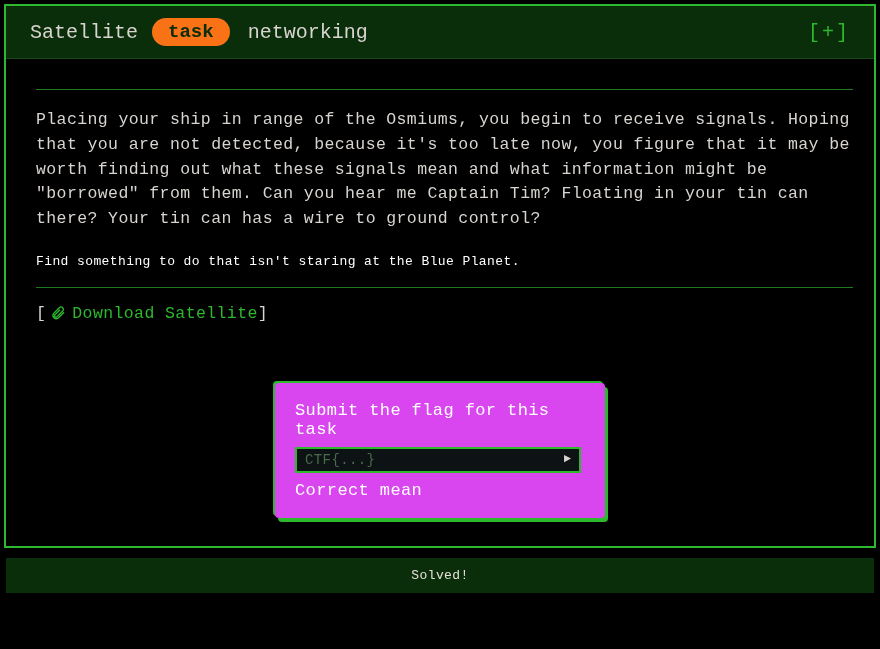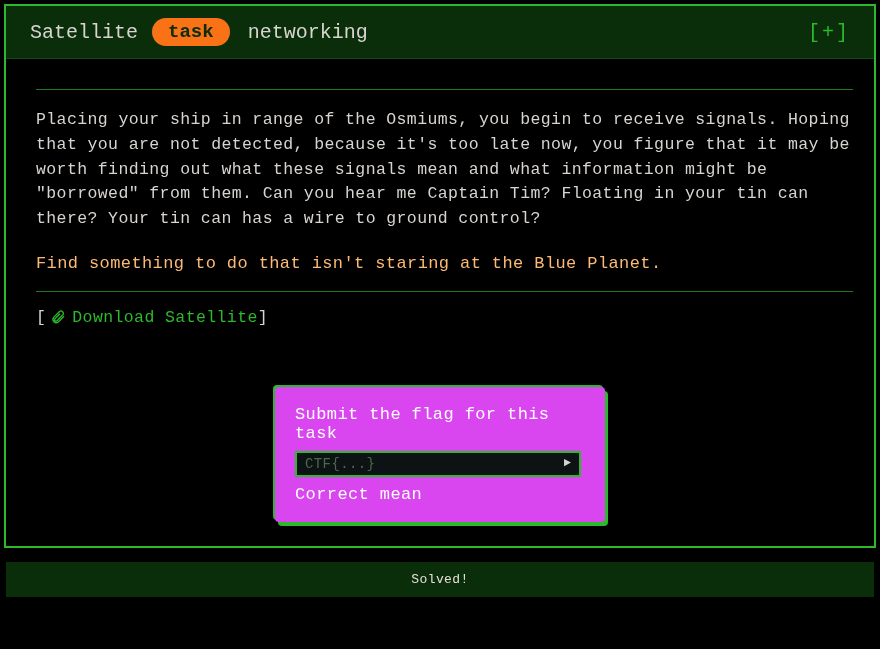--- a/index.html
+++ b/index.html
@@ -70,22 +70,22 @@
       margin-top: 18px;
       margin-bottom: 16px;
     }
     .desc {
       color: #d8d4d0;
       font-size: 16.5px;
       line-height: 1.5;
       letter-spacing: 0.4px;
     }
     .hint {
-      color: #fdba74;
-      font-size: 17px;
+      color: #ffffff;
+      font-size: 13px;
       margin-top: 22px;
       letter-spacing: 0.4px;
     }
     .download {
       color: #2db82d;
       font-size: 16.5px;
       display: flex;
       align-items: center;
       letter-spacing: 0.4px;
     }

